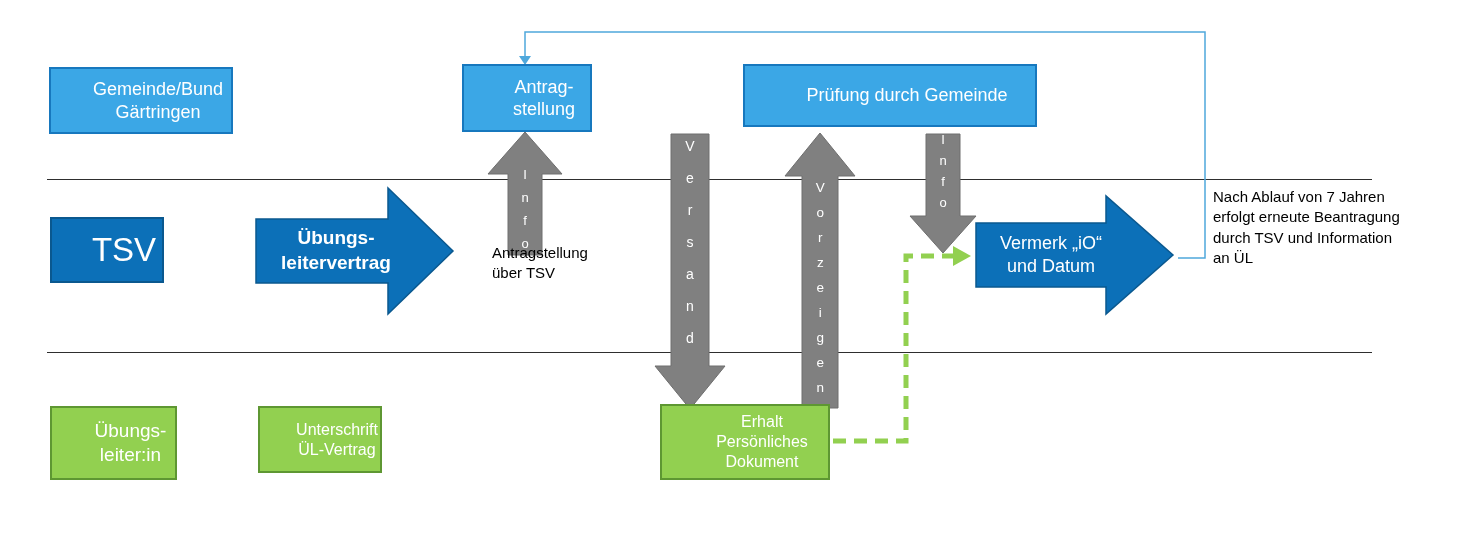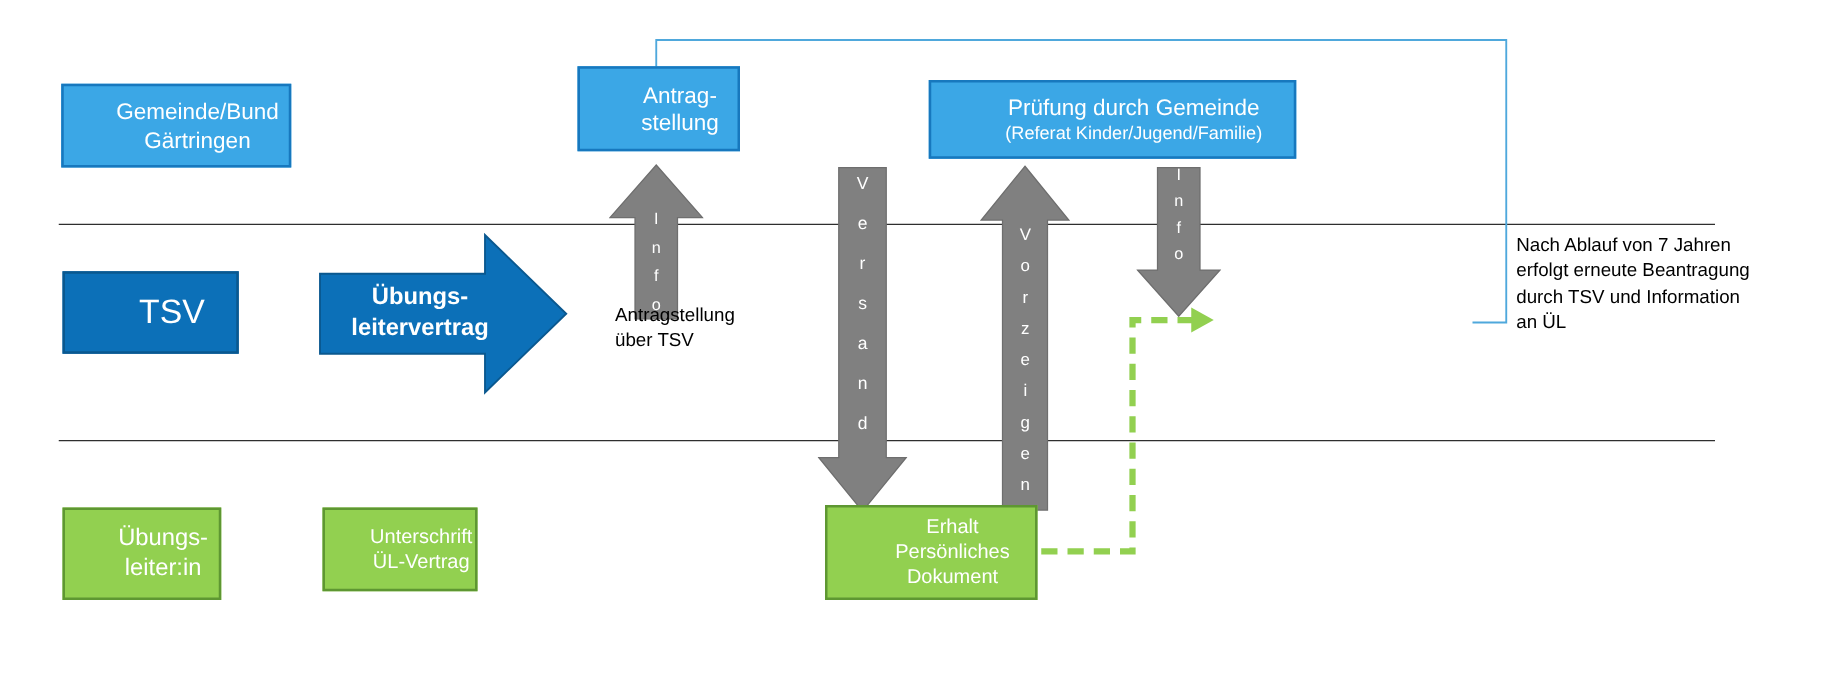--- a/index.html
+++ b/index.html
@@ -43,31 +43,30 @@
     <polygon class="fill-blue-head" points="519,56 531,56 525,65"></polygon>
     <polyline class="stroke-green-dash" points="833,441 906,441 906,256 954,256"></polyline>
     <polygon class="fill-green-head" points="953,246 953,266 971,256"></polygon>
   </svg>
 
   <div class="box light" style="left:49px;top:67px;width:184px;height:67px;font-size:18px">
     <span>Gemeinde/Bund
 Gärtringen</span>
   </div>
 
-  <div class="box light" style="left:462px;top:53px;width:130px;height:68px;font-size:18px">
+  <div class="box light" style="left:462px;top:64px;width:130px;height:68px;font-size:18px">
     <span>Antrag-
 stellung</span>
   </div>
 
   <div class="box light" style="left:743px;top:64px;width:294px;height:63px">
     <span style="font-size:18px">Prüfung durch Gemeinde</span>
-    <span style="font-size:14.5px">(Referat Kinder/Jugend/Familie)</span>
   </div>
 
-  <div class="box dark" style="left:50px;top:217px;width:141px;height:66px;font-size:27px">
+  <div class="box dark" style="left:50px;top:217px;width:114px;height:66px;font-size:33px">
     <span>TSV</span>
   </div>
 
   <div class="arrow" style="left:255px;top:186px;width:200px;height:130px">
     <svg width="200" height="130" viewBox="0 0 200 130">
       <polygon class="fill-dark" points="1,33 133,33 133,2 198,65 133,128 133,97 1,97"></polygon>
     </svg>
     <span class="arrow-label" style="left:0;top:0;width:162px;height:100%;font-size:19px;font-weight:700">Übungs-
 leitervertrag</span>
   </div>
@@ -101,20 +100,27 @@
 
   <div class="arrow" style="left:909px;top:133px;width:68px;height:121px">
     <svg width="68" height="121" viewBox="0 0 68 121">
       <polygon class="fill-gray" points="17,1 51,1 51,83 67,83 34,120 1,83 17,83"></polygon>
     </svg>
     <span class="arrow-label" style="left:17px;top:2px;width:34px;height:78px">
       <span class="vlabel" style="font-size:13px;letter-spacing:6px">Info</span>
     </span>
   </div>
 
+  <div class="arrow" style="left:975px;top:194px;width:200px;height:122px">
+    <svg width="200" height="122" viewBox="0 0 200 122">
+      <polygon class="fill-dark" points="1,29 131,29 131,2 198,61 131,120 131,93 1,93"></polygon>
+    </svg>
+    <span class="arrow-label" style="left:0;top:0;width:152px;height:100%;font-size:18px">Vermerk „iO“
+und Datum</span>
+  </div>
 
   <div class="box greenbox" style="left:50px;top:406px;width:127px;height:74px;font-size:19px">
     <span>Übungs-
 leiter:in</span>
   </div>
 
   <div class="box greenbox" style="left:660px;top:404px;width:170px;height:76px;font-size:16px">
     <span>Erhalt
 Persönliches
 Dokument</span>

